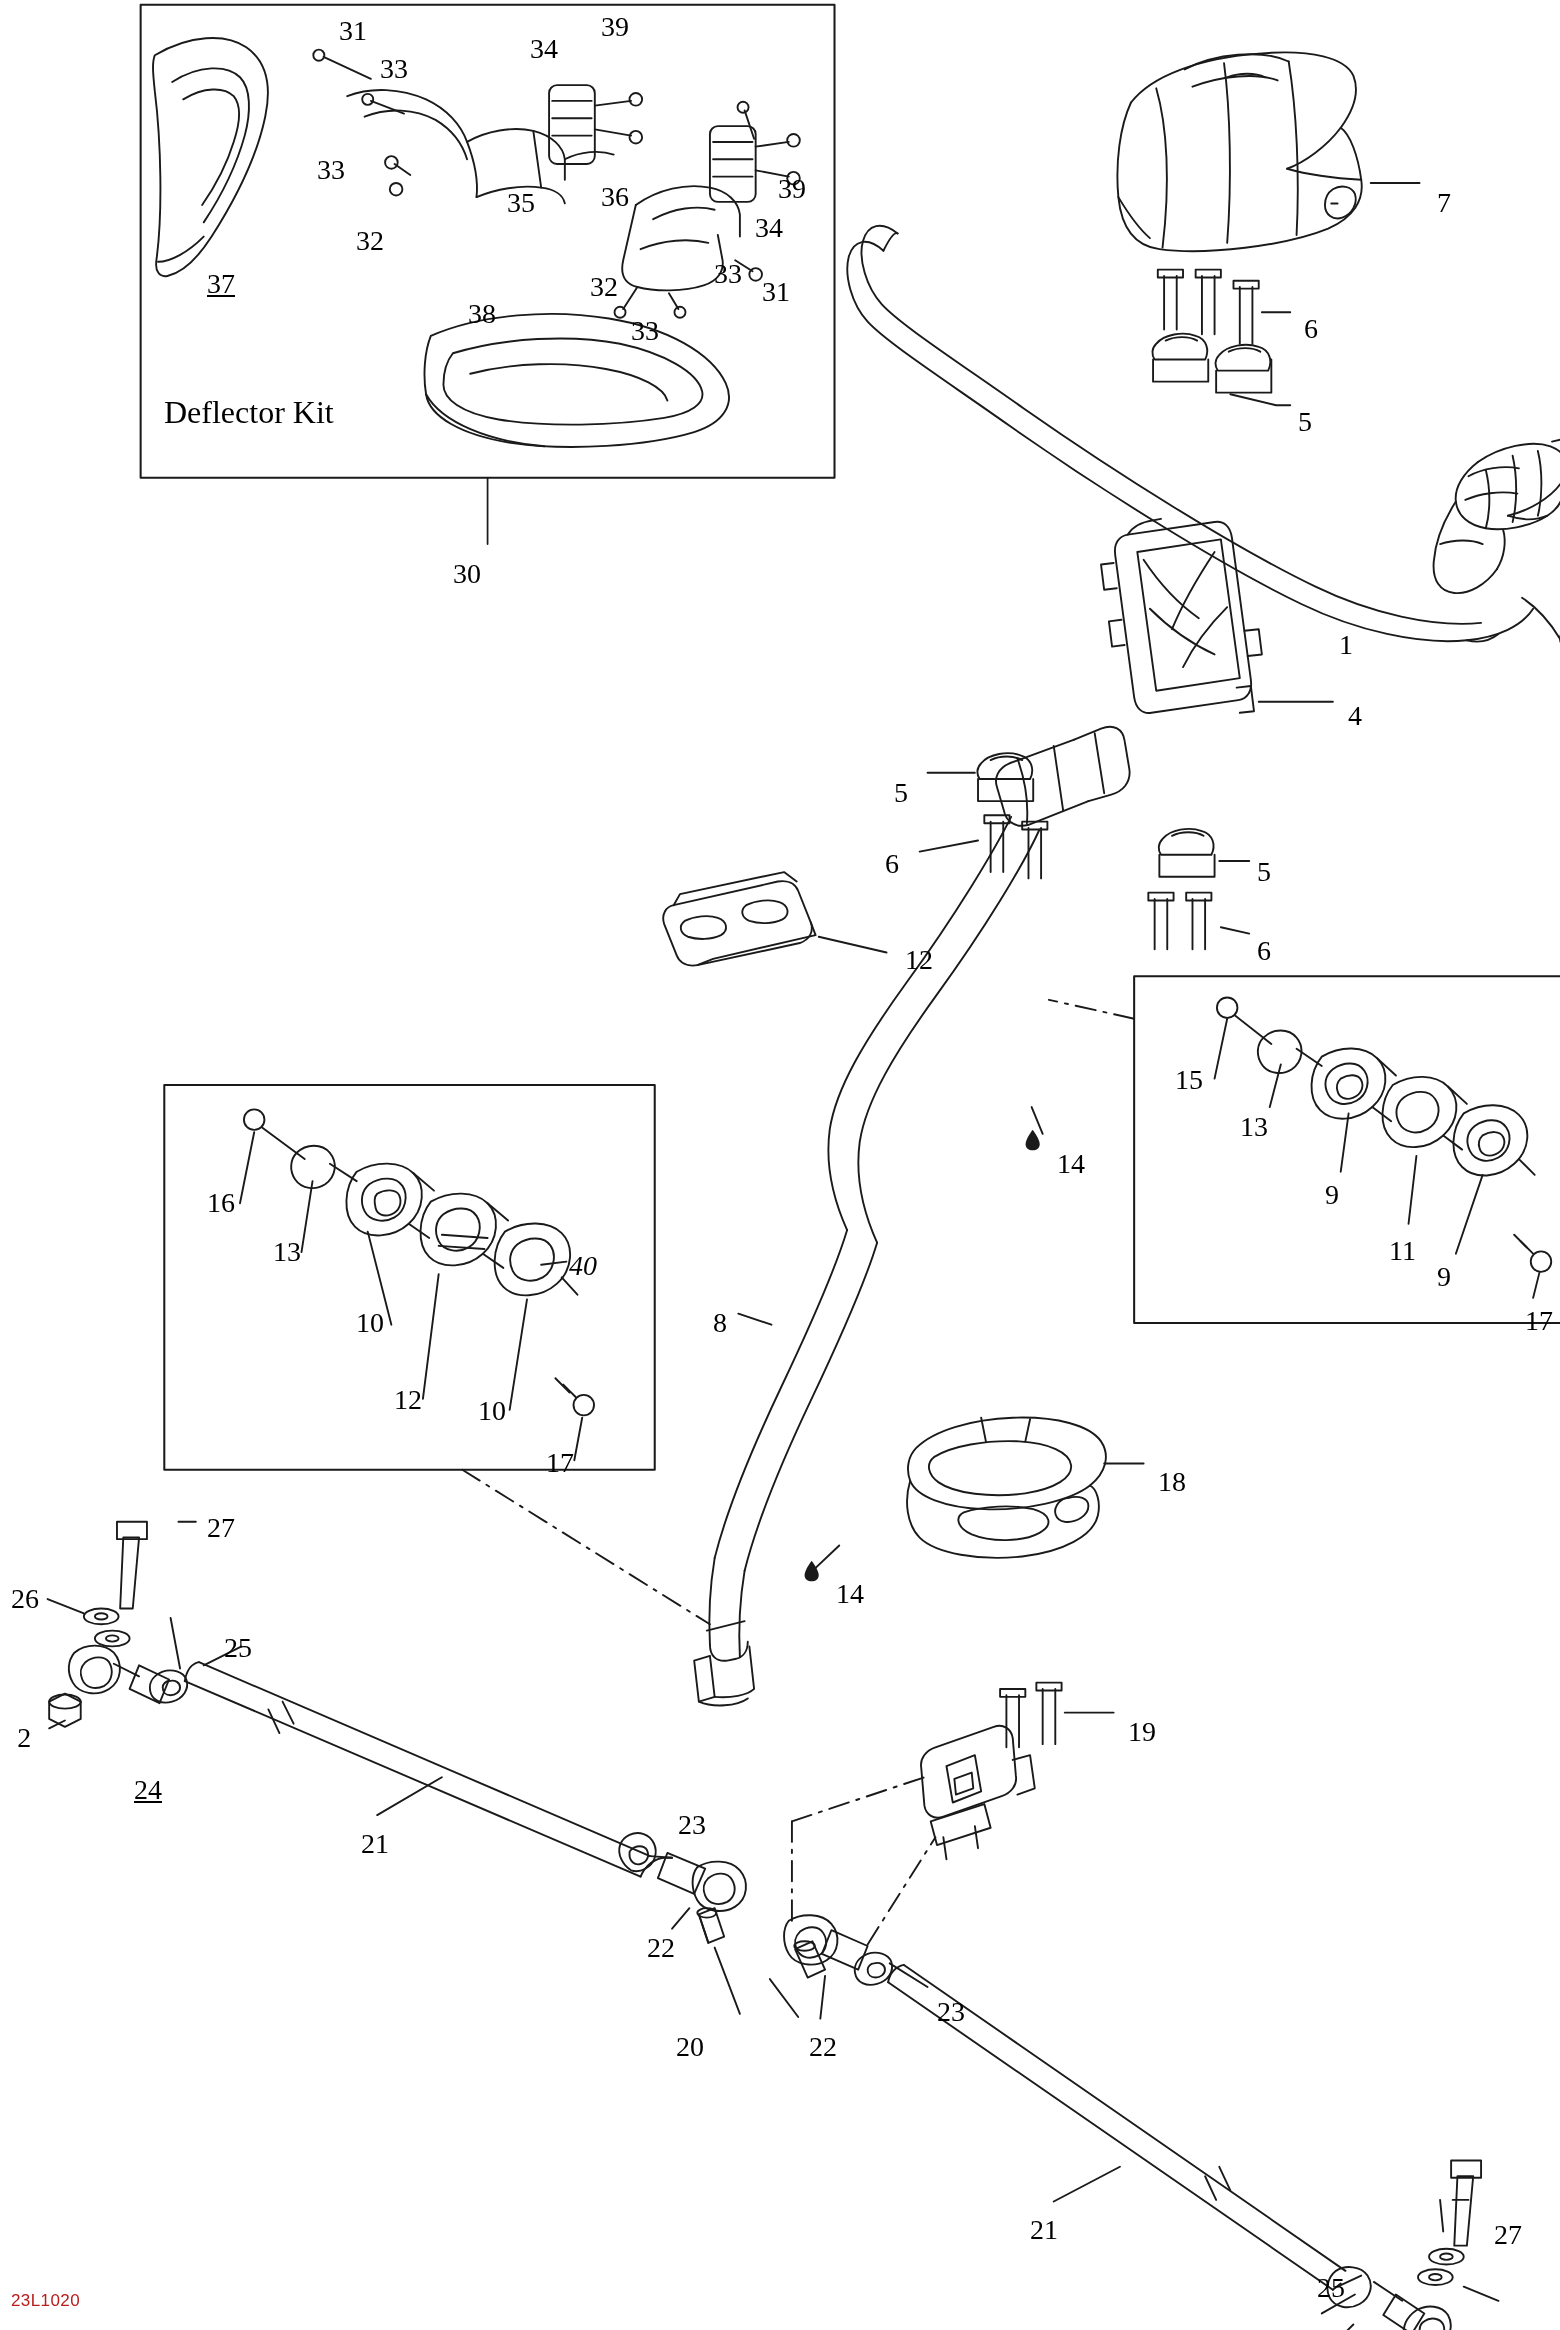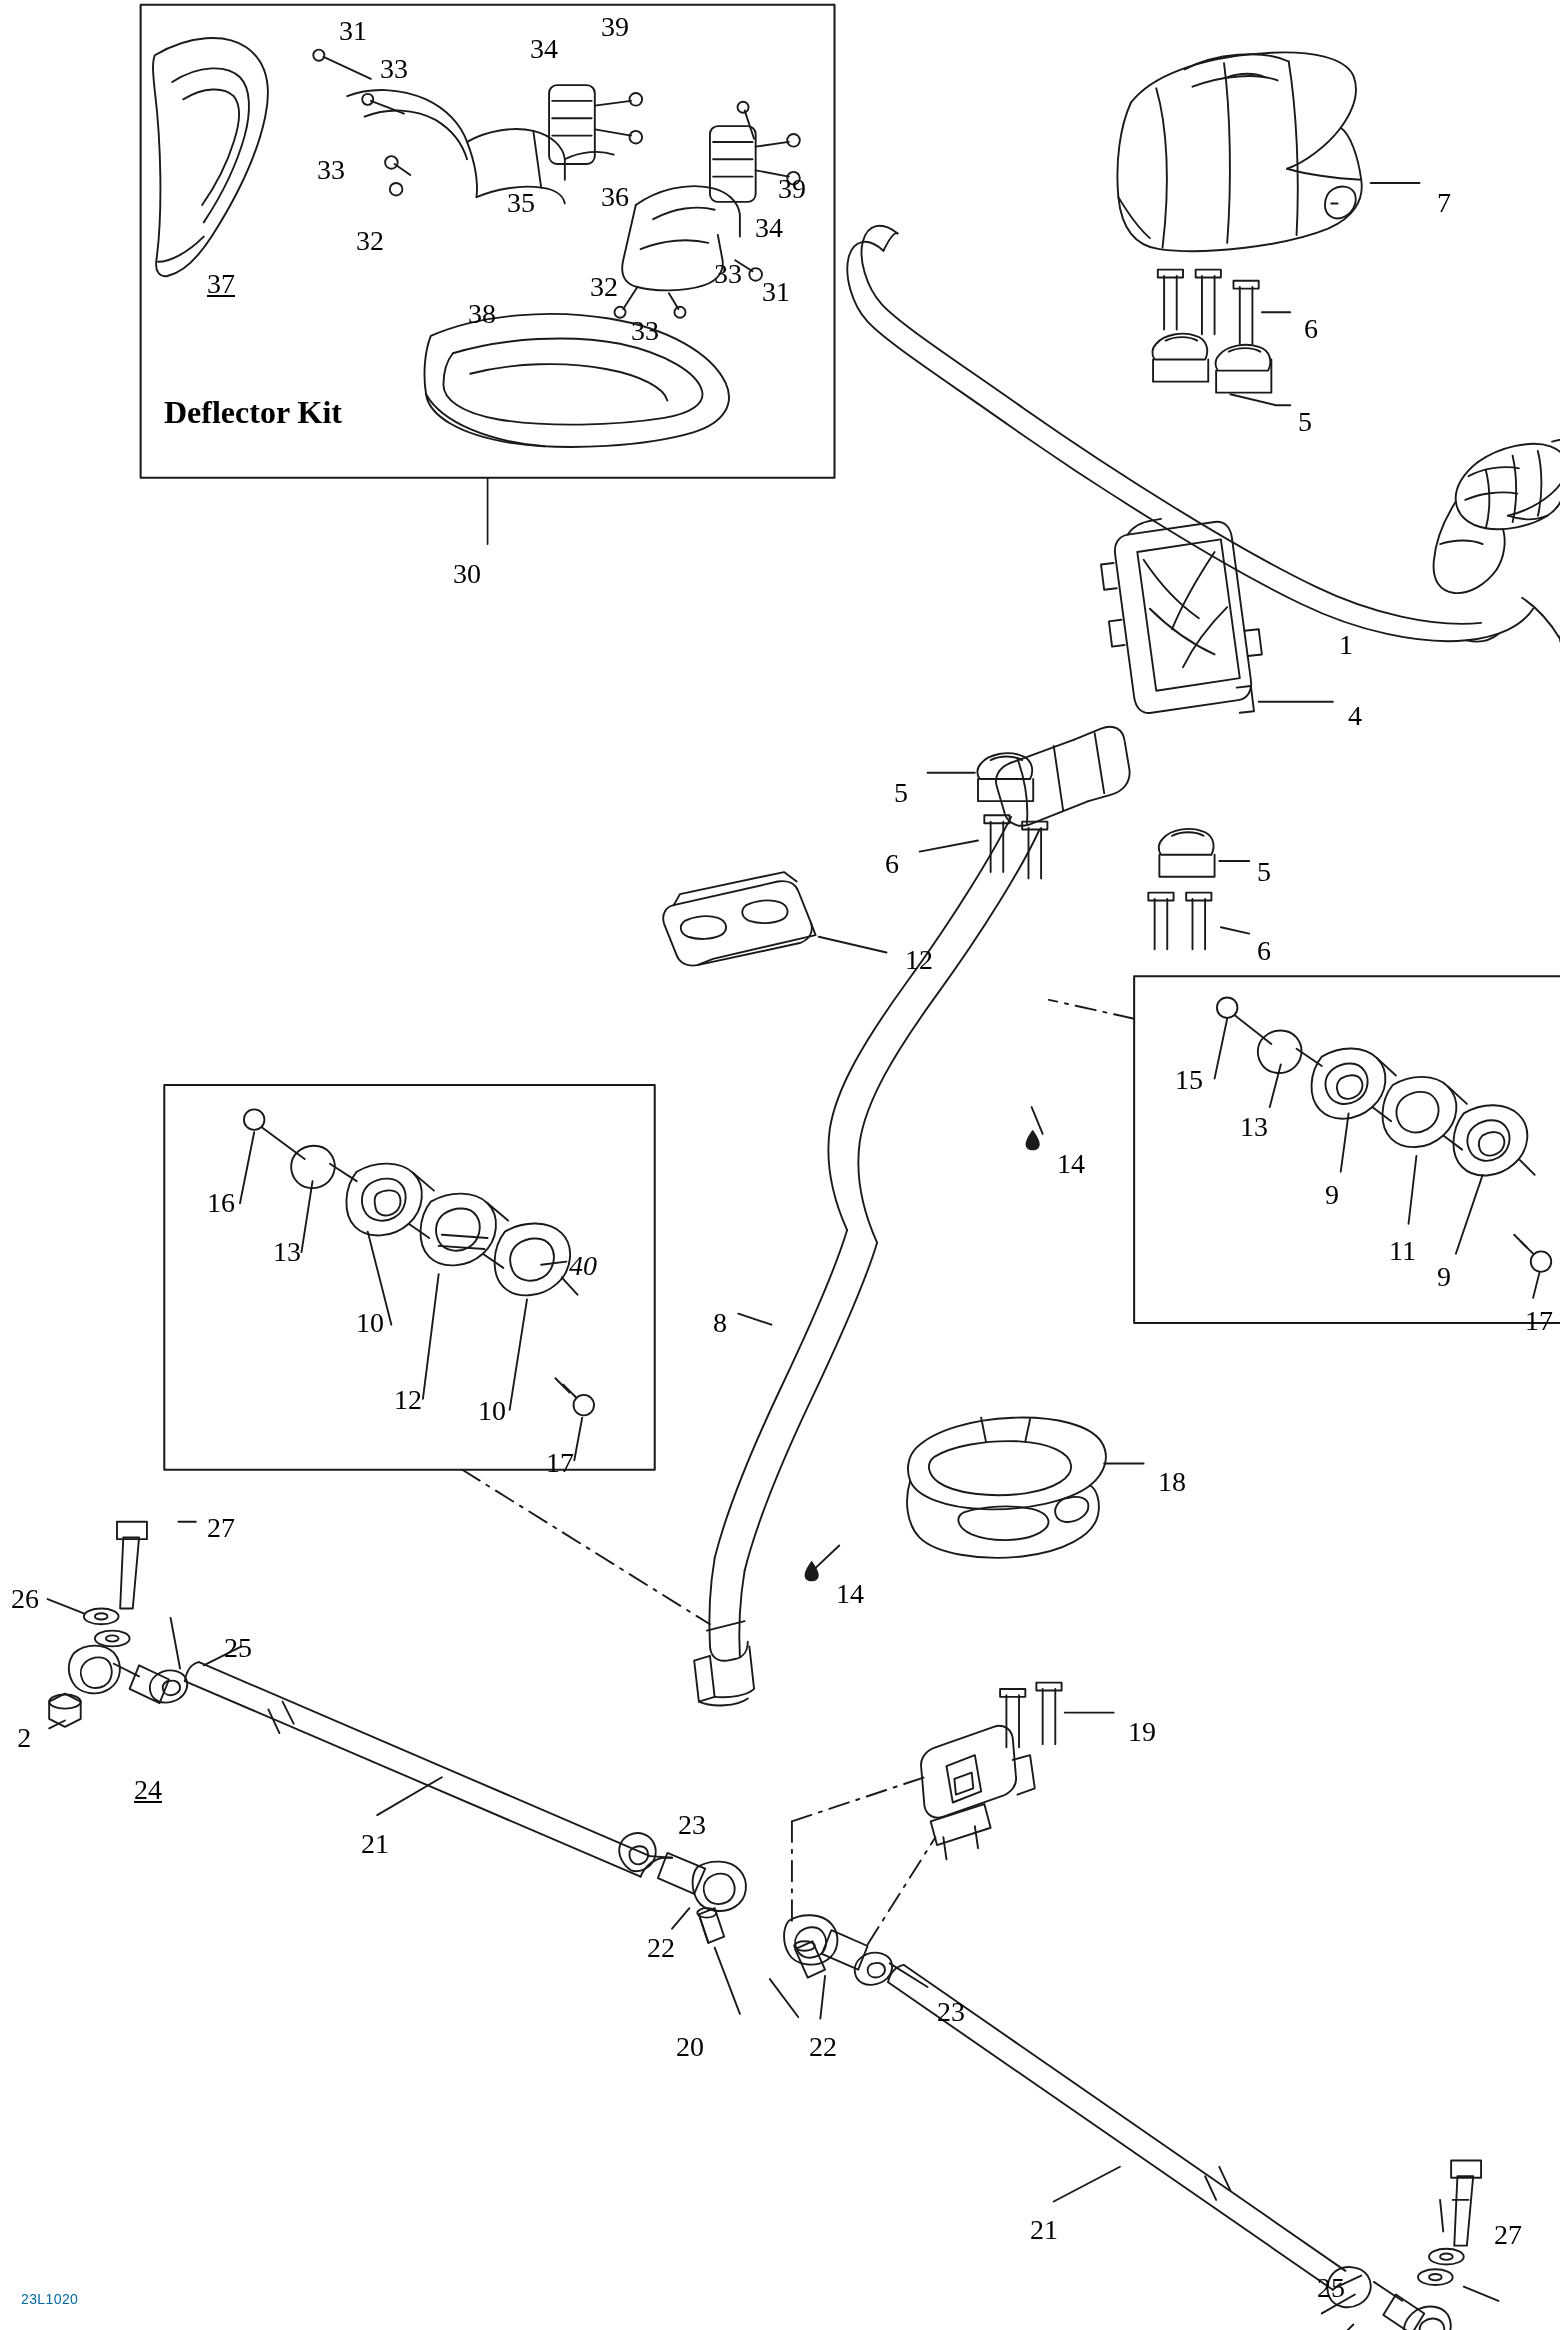--- a/index.html
+++ b/index.html
@@ -37,26 +37,26 @@
   }
   .cal.big { font-size: 28px; }
   .kitlabel {
     position: absolute;
     font-family: "Liberation Serif", serif;
     font-size: 32px;
     white-space: nowrap;
   }
   .partcode {
     position: absolute;
-    left: 21px;
+    left: 11px;
     top: 2291px;
     font-family: "Liberation Sans", sans-serif;
-    font-size: 14px;
+    font-size: 17px;
     letter-spacing: 0.4px;
-    color: #0369a1;
+    color: #b91c1c;
   }
   .drop {
     position: absolute;
     width: 17.3px;
     height: 22px;
   }
 </style>
 </head>
 <body>
 
@@ -395,21 +395,21 @@
       <path d="M1718 2910 L1676 2934"></path>
       <path d="M1046 2506 L1040 2560"></path>
       <path d="M874 2420 L852 2446"></path>
 
       <path d="M1004 2310 L1172 2254" stroke-dasharray="26 10 4 10"></path>
       <path d="M1100 2466 L1186 2330" stroke-dasharray="26 10 4 10"></path>
       <path d="M1004 2310 L1004 2440" stroke-dasharray="26 10 4 10"></path>
     </g>
   </svg>
 
-  <div class="kitlabel" style="left:164px; top:394px;font-weight:bold;">Deflector Kit</div>
+  <div class="kitlabel" style="left:164px; top:394px;">Deflector Kit</div>
 
   <svg class="drop" style="left:1024px; top:1129px;" viewBox="0 0 22 28">
     <path d="M11 1 C11 1 2 13 2 19 C2 24.5 6 27 11 27 C16 27 20 24.5 20 19 C20 13 11 1 11 1 Z" fill="#1a1a1a"></path>
   </svg>
   <svg class="drop" style="left:803px; top:1560px;" viewBox="0 0 22 28">
     <path d="M11 1 C11 1 2 13 2 19 C2 24.5 6 27 11 27 C16 27 20 24.5 20 19 C20 13 11 1 11 1 Z" fill="#1a1a1a"></path>
   </svg>
 
   <div id="callout-layer">
       <div class="cal big" style="left: 339px; top: 17.3px;">31</div>

